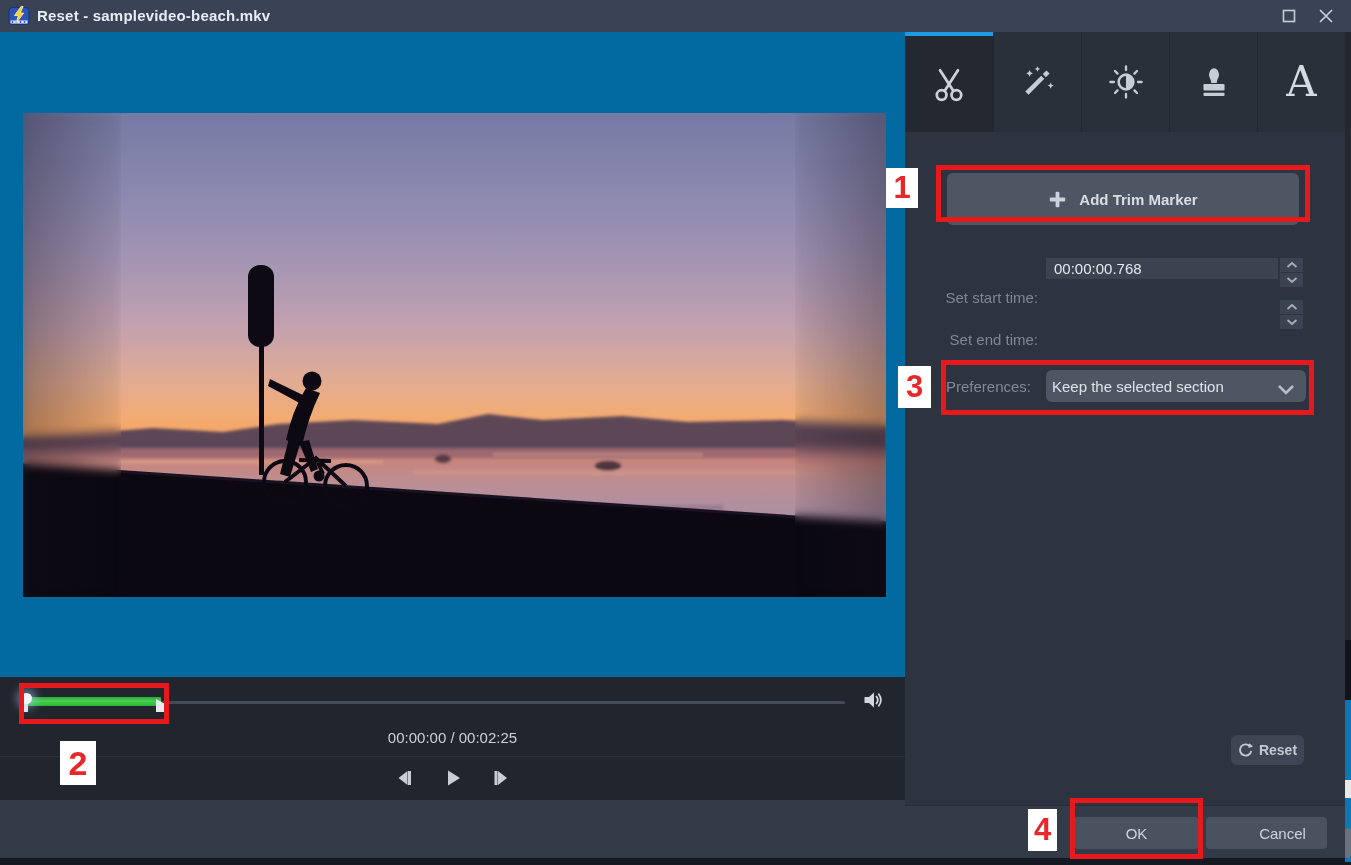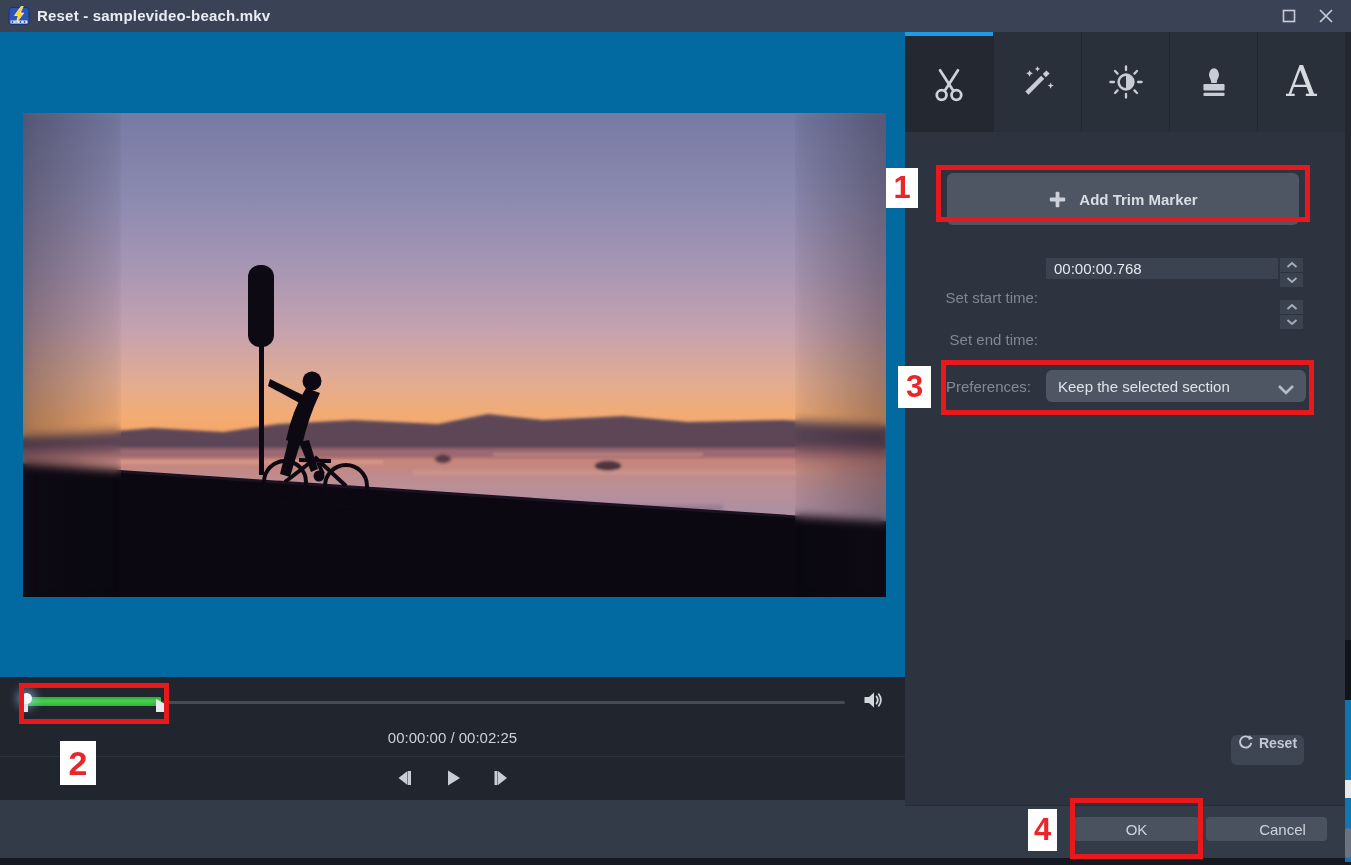--- a/index.html
+++ b/index.html
@@ -59,28 +59,28 @@
 
   .field-label { position:absolute; width:118px; font-size:15px; color:#7f8795; text-align:right;margin-top:24px; }
   .time-input { position:absolute; width:232px; height:21px; background:#3b4250; border:none; color:#e6e9ef; font-size:15px;
     font-family:"Liberation Sans",sans-serif; padding:0 8px; outline:none; }
   .spinner { position:absolute; width:23px; height:29px; display:flex; flex-direction:column; gap:1px; }
   .spin-cell { flex:1; background:#3b4250; display:flex; align-items:center; justify-content:center; cursor:pointer; }
 
   .pref-label { position:absolute; left:41px; top:346px; font-size:15px; color:#828a98; }
   .dropdown { position:absolute; left:141px; top:338px; width:260px; height:32px; background:#4e5664; border-radius:6px;
     display:flex; align-items:center; cursor:pointer; }
-  .dropdown span { font-size:15px; color:#dfe3ea; padding-left:12px; }
+  .dropdown span { font-size:15px; color:#dfe3ea; padding-left:6px; }
   .dropdown .chev { position:absolute; right:11px; top:11px; }
 
   .reset-btn { position:absolute; left:326px; top:703px; width:73px; height:30px; background:#3e4553; border-radius:6px;
-    display:flex; align-items:flex-start; justify-content:center; gap:6px; cursor:pointer; }
+    display:flex; align-items:center; justify-content:center; gap:6px; cursor:pointer; }
   .reset-btn span { font-size:14px; font-weight:bold; color:#c3c9d3; }
 
-  .footer-btn { position:absolute; top:817px; height:24px; background:#4a5260; border-radius:4px; border:none;
+  .footer-btn { position:absolute; top:817px; height:32px; background:#4a5260; border-radius:4px; border:none;
     font-family:"Liberation Sans",sans-serif; font-size:15px; color:#ced3db; cursor:pointer; }
   .footer-btn.ok { left:1074px; width:125px; }
   .footer-btn.cancel { left:1206px; width:121px;padding-left:32px; }
 
   
   .ann-box { position:absolute; border:5px solid #e8191c; z-index:50; pointer-events:none; }
   .ann-box.b1 { left:936px; top:165px; width:374px; height:57px; }
   .ann-box.b2 { left:19px;  top:683px; width:150px; height:41px; }
   .ann-box.b3 { left:941px; top:360px; width:373px; height:55px; }
   .ann-box.b4 { left:1070px; top:798px; width:133px; height:61px; }

